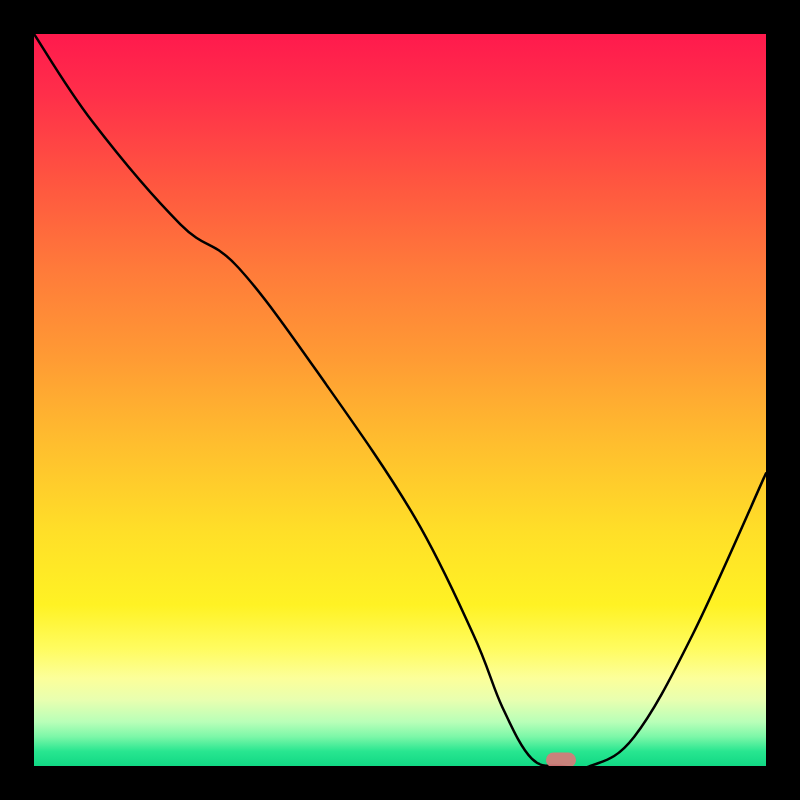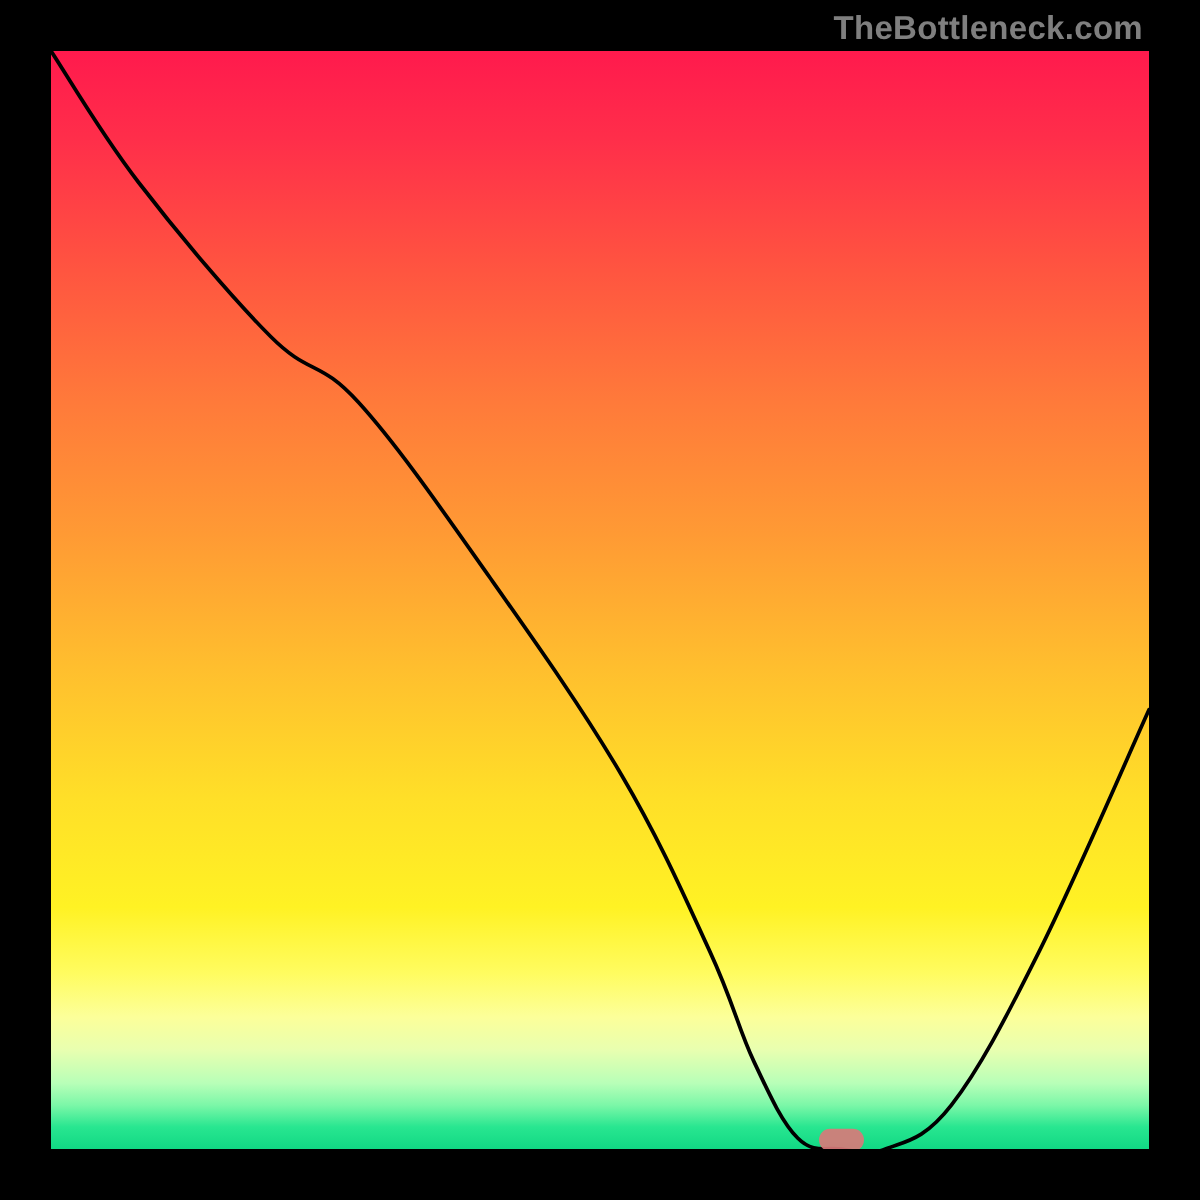--- a/index.html
+++ b/index.html
@@ -76,14 +76,13 @@
 <body>
 
 <div class="frame">
   <div class="plot-area">
     <div class="gradient"></div>
     <svg class="curve" viewBox="0 0 732 732" preserveAspectRatio="none">
       <path id="curve-path" fill="none" stroke="#000000" stroke-width="2.5" stroke-linecap="round" stroke-linejoin="round" d="M 0 0 C 10.5408 15.811200000000005, 32.208 53.58240000000002, 58.56 87.84000000000003 C 84.912 122.09760000000004, 120.048 163.96800000000007, 146.4 190.32000000000005 C 172.752 216.67200000000003, 178.608 205.25279999999995, 204.96 234.23999999999995 C 231.312 263.2271999999999, 261.17760000000004 306.5616, 292.8 351.36 C 324.4224 396.15840000000003, 354.288 438.3216, 380.64 483.12 C 406.99199999999996 527.9184, 423.3888 565.9824, 439.2 600.24 C 455.0112 634.4976, 457.9392 651.0408000000001, 468.48 673.44 C 479.0208 695.8392, 487.21920000000006 714.1392, 497.76000000000005 724.68 C 508.30080000000004 735.2207999999999, 516.4992 730.6824, 527.04 732 C 537.5808 733.3176, 543.144 737.2704, 556.32 732 C 569.4960000000001 726.7296, 581.7936 726.4368000000001, 600.24 702.72 C 618.6864 679.0032, 635.0832 647.6736, 658.8000000000001 600.24 C 682.5168000000001 552.8064, 718.8240000000001 468.18719999999996, 732 439.2"></path>
     </svg>
     <div class="marker" id="marker" style="left: 527.04px; top: 726.144px; background: rgb(216, 122, 122);"></div>
   </div>
-  <div class="watermark">TheBottleneck.com</div>
 </div>
 
 </body></html>

